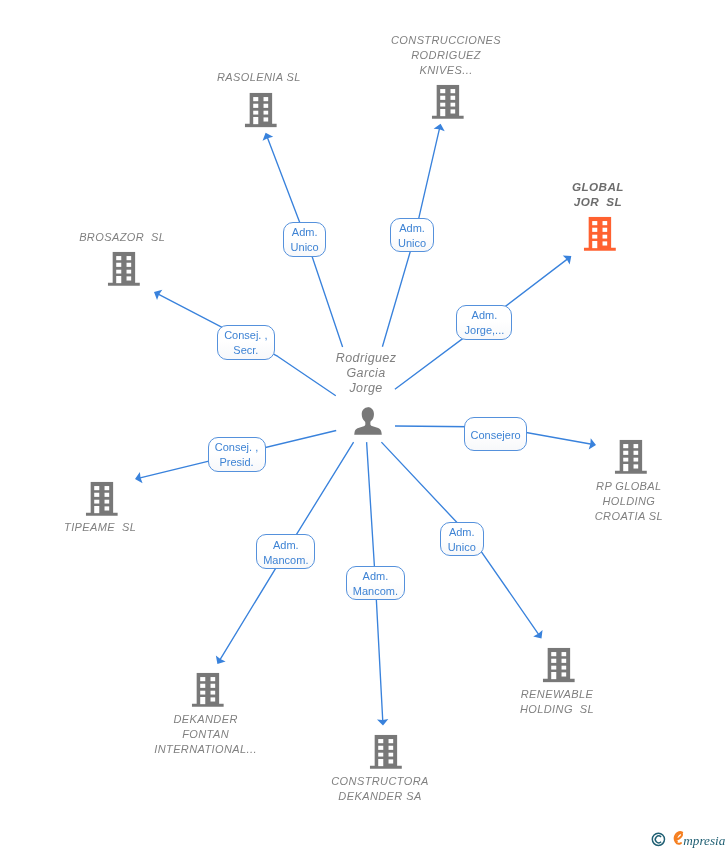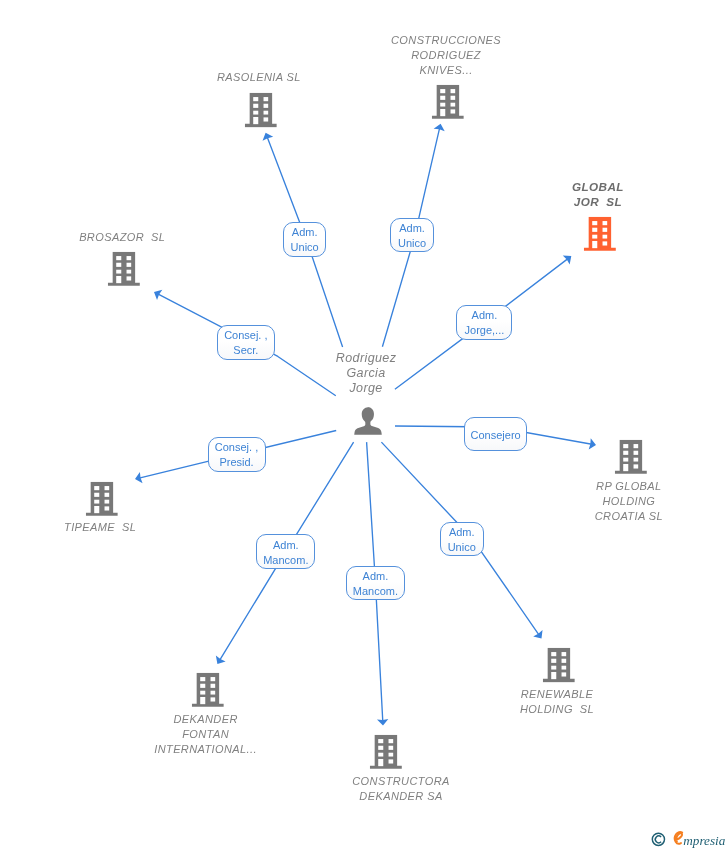--- a/index.html
+++ b/index.html
@@ -189,21 +189,21 @@
           <rect x="8.3" y="4.2" width="5" height="4.1" fill="#fff"></rect>
           <rect x="18.5" y="4.2" width="4.6" height="4.1" fill="#fff"></rect>
           <rect x="8.3" y="10.8" width="5" height="4.1" fill="#fff"></rect>
           <rect x="18.5" y="10.8" width="4.6" height="4.1" fill="#fff"></rect>
           <rect x="8.3" y="17.7" width="5" height="3.8" fill="#fff"></rect>
           <rect x="18.5" y="17.7" width="4.6" height="3.8" fill="#fff"></rect>
           <rect x="8.3" y="23.9" width="5" height="7.1" fill="#fff"></rect>
           <rect x="18.5" y="24.3" width="4.6" height="4.1" fill="#fff"></rect>
         </svg>
       </div>
-    <div class="nlabel" style="left:401px;top:773.6px"><div>CONSTRUCTORA</div><div>DEKANDER SA</div></div>
+    <div class="nlabel" style="left:380px;top:773.6px"><div>CONSTRUCTORA</div><div>DEKANDER SA</div></div>
     <div class="nicon" style="left:368.2px;top:421.0px">
         <svg width="28.2" height="28" viewBox="0 0 27.4 27.2">
           <path fill="#787878" d="M13.7 0.3c-3.4 0-6.1 2.9-6.1 6.6 0 3.2 1.1 5.6 2.6 6.7 0.6 0.5 0.9 1.0 0.9 1.7l0 1.4c0 0.9-0.6 1.7-1.5 2.0l-6.1 2.0C2.0 21.3 0.8 22.9 0.6 24.7L0.3 27.0h26.8l-0.3-2.3c-0.2-1.8-1.4-3.4-3.2-4.2l-6.1-2.0c-0.9-0.3-1.5-1.1-1.5-2.0l0-1.4c0-0.7 0.3-1.2 0.9-1.7 1.5-1.1 2.6-3.5 2.6-6.7 0-3.7-2.7-6.6-6.1-6.6z"></path>
         </svg>
       </div>
     <div class="nlabel person" style="left:366.05px;top:350.9px"><div>Rodriguez</div><div>Garcia</div><div>Jorge</div></div>
   </div>
   <div id="rels">
     <div class="relbox" style="left:283px;top:222px;width:43.3px;height:34.6px"><div>Adm.</div><div>Unico</div></div>
     <div class="relbox" style="left:390.1px;top:217.5px;width:43.9px;height:34.4px"><div>Adm.</div><div>Unico</div></div>

